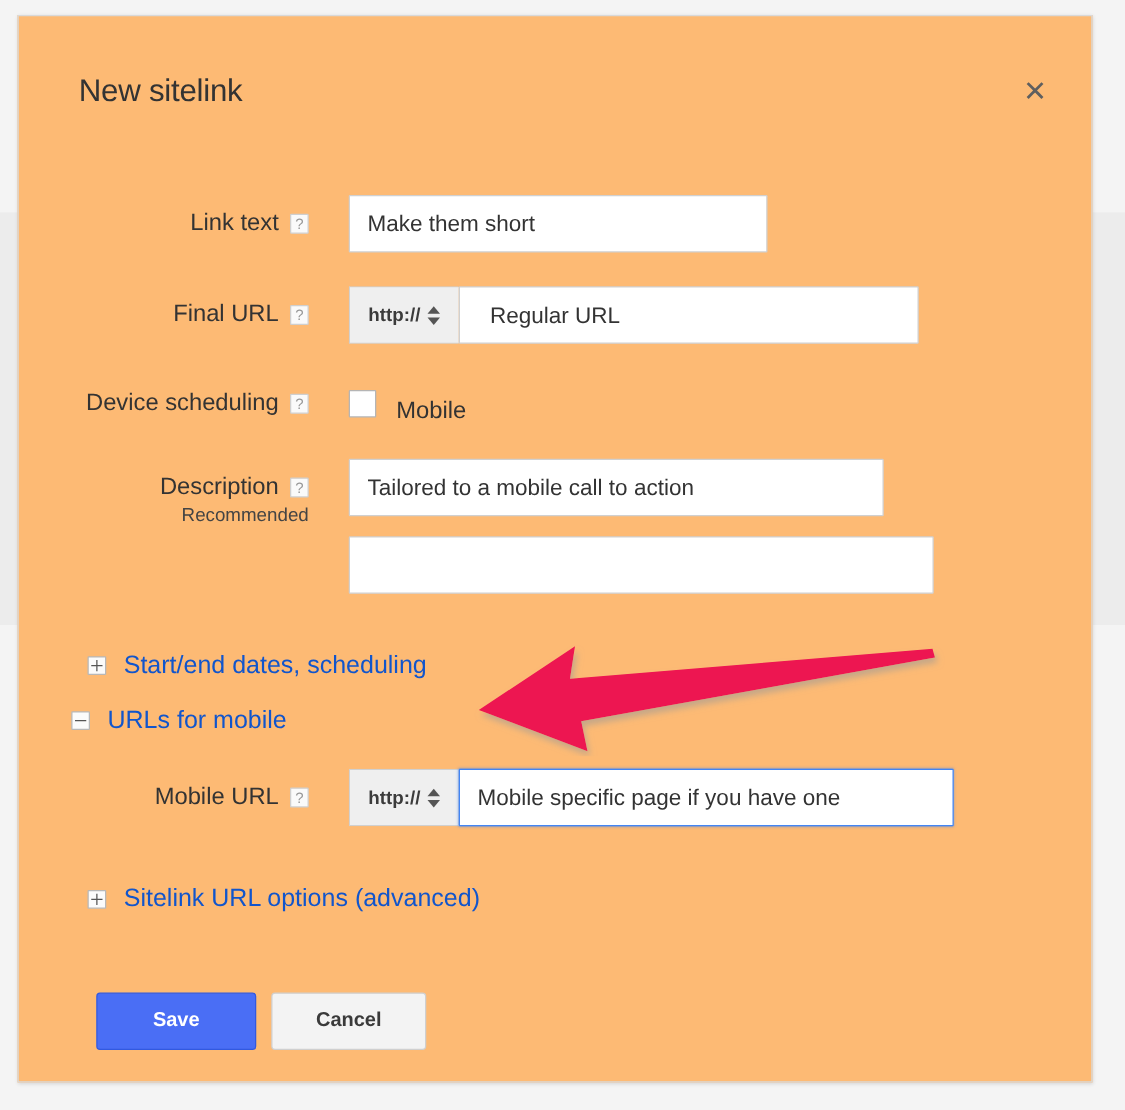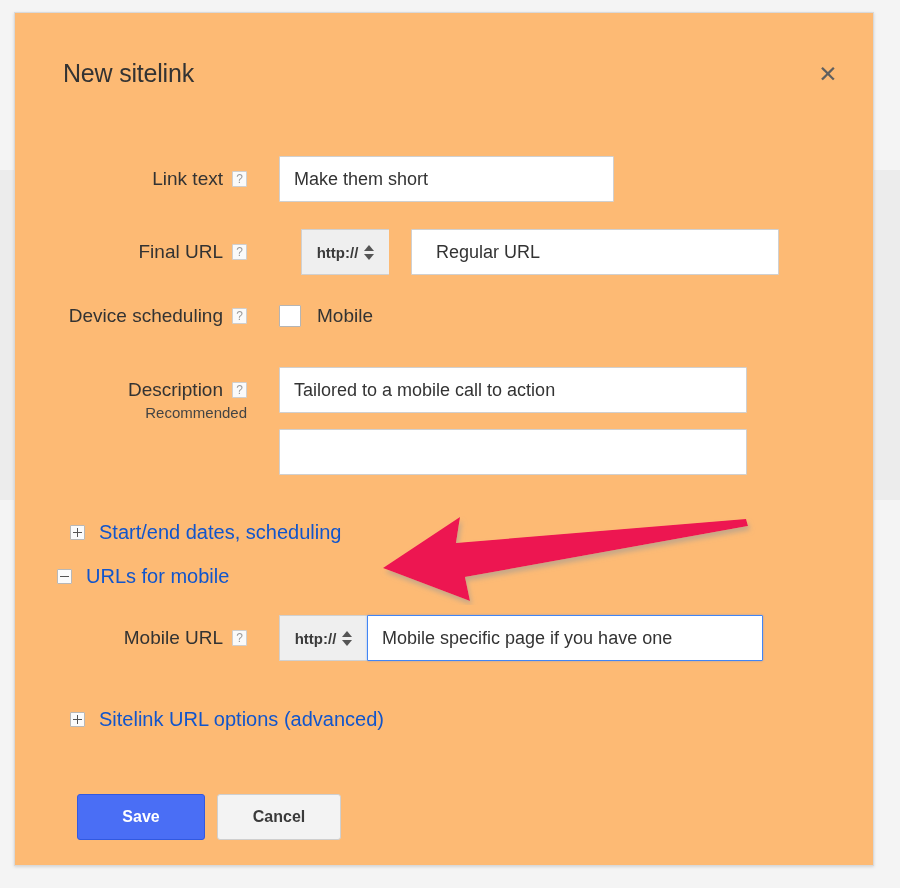--- a/index.html
+++ b/index.html
@@ -177,20 +177,21 @@
     border: 1px solid #b5b5b5;
     background: #fff;
     box-sizing: border-box;
     cursor: pointer;
     border-radius: 1px;
   }
   .cbox-label {
     font-size: 19px;
     color: #333333;
     margin-left: 16px;
+    margin-top: 13px;
   }
 
   
   .expander {
     position: absolute;
     display: flex;
     align-items: center;
     cursor: pointer;
   }
   .exp-box {
@@ -280,21 +281,21 @@
   <div class="close-btn">✕</div>
 
   <div class="row" style="left:0px; top:143px; align-items:center;">
     <div class="label-cell">
       <span class="label-text">Link text</span>
       <span class="help-icon">?</span>
     </div>
     <input class="tinput" style="margin-left: 32px; width: 335px;" value="Make them short">
   </div>
 
-  <div class="row" style="left:0px; top:216px; align-items:center;gap:22px;">
+  <div class="row" style="left:0px; top:216px; align-items:center;">
     <div class="label-cell">
       <span class="label-text">Final URL</span>
       <span class="help-icon">?</span>
     </div>
     <div class="proto" style="margin-left:32px;">
       <span class="proto-text">http://</span>
       <span class="proto-arrows">
           <i class="up"></i>
           <i class="dn"></i>
         </span>
@@ -310,21 +311,21 @@
     <div class="cbox" style="margin-left:32px;"></div>
     <span class="cbox-label">Mobile</span>
   </div>
 
   <div class="row" style="left:0px; top:354px;">
     <div class="label-cell" style="height:46px;">
       <span class="label-text">Description</span>
       <span class="help-icon">?</span>
     </div>
     <div style="margin-left:32px;">
-      <input class="tinput" style="width: 468px; display: block;" value="Tailored to a mobile call to action">
+      <input class="tinput" style="width: 428px; display: block;" value="Tailored to a mobile call to action">
       <input class="tinput" style="width: 468px; display: block; margin-top: 16px;" value="">
     </div>
   </div>
   <div class="sub-label" style="left:0px; top:391px;">Recommended</div>
 
   <div class="expander" style="left:55px; top:508px;">
     <span class="exp-box plus"></span>
     <span class="exp-link">Start/end dates, scheduling</span>
   </div>
 

